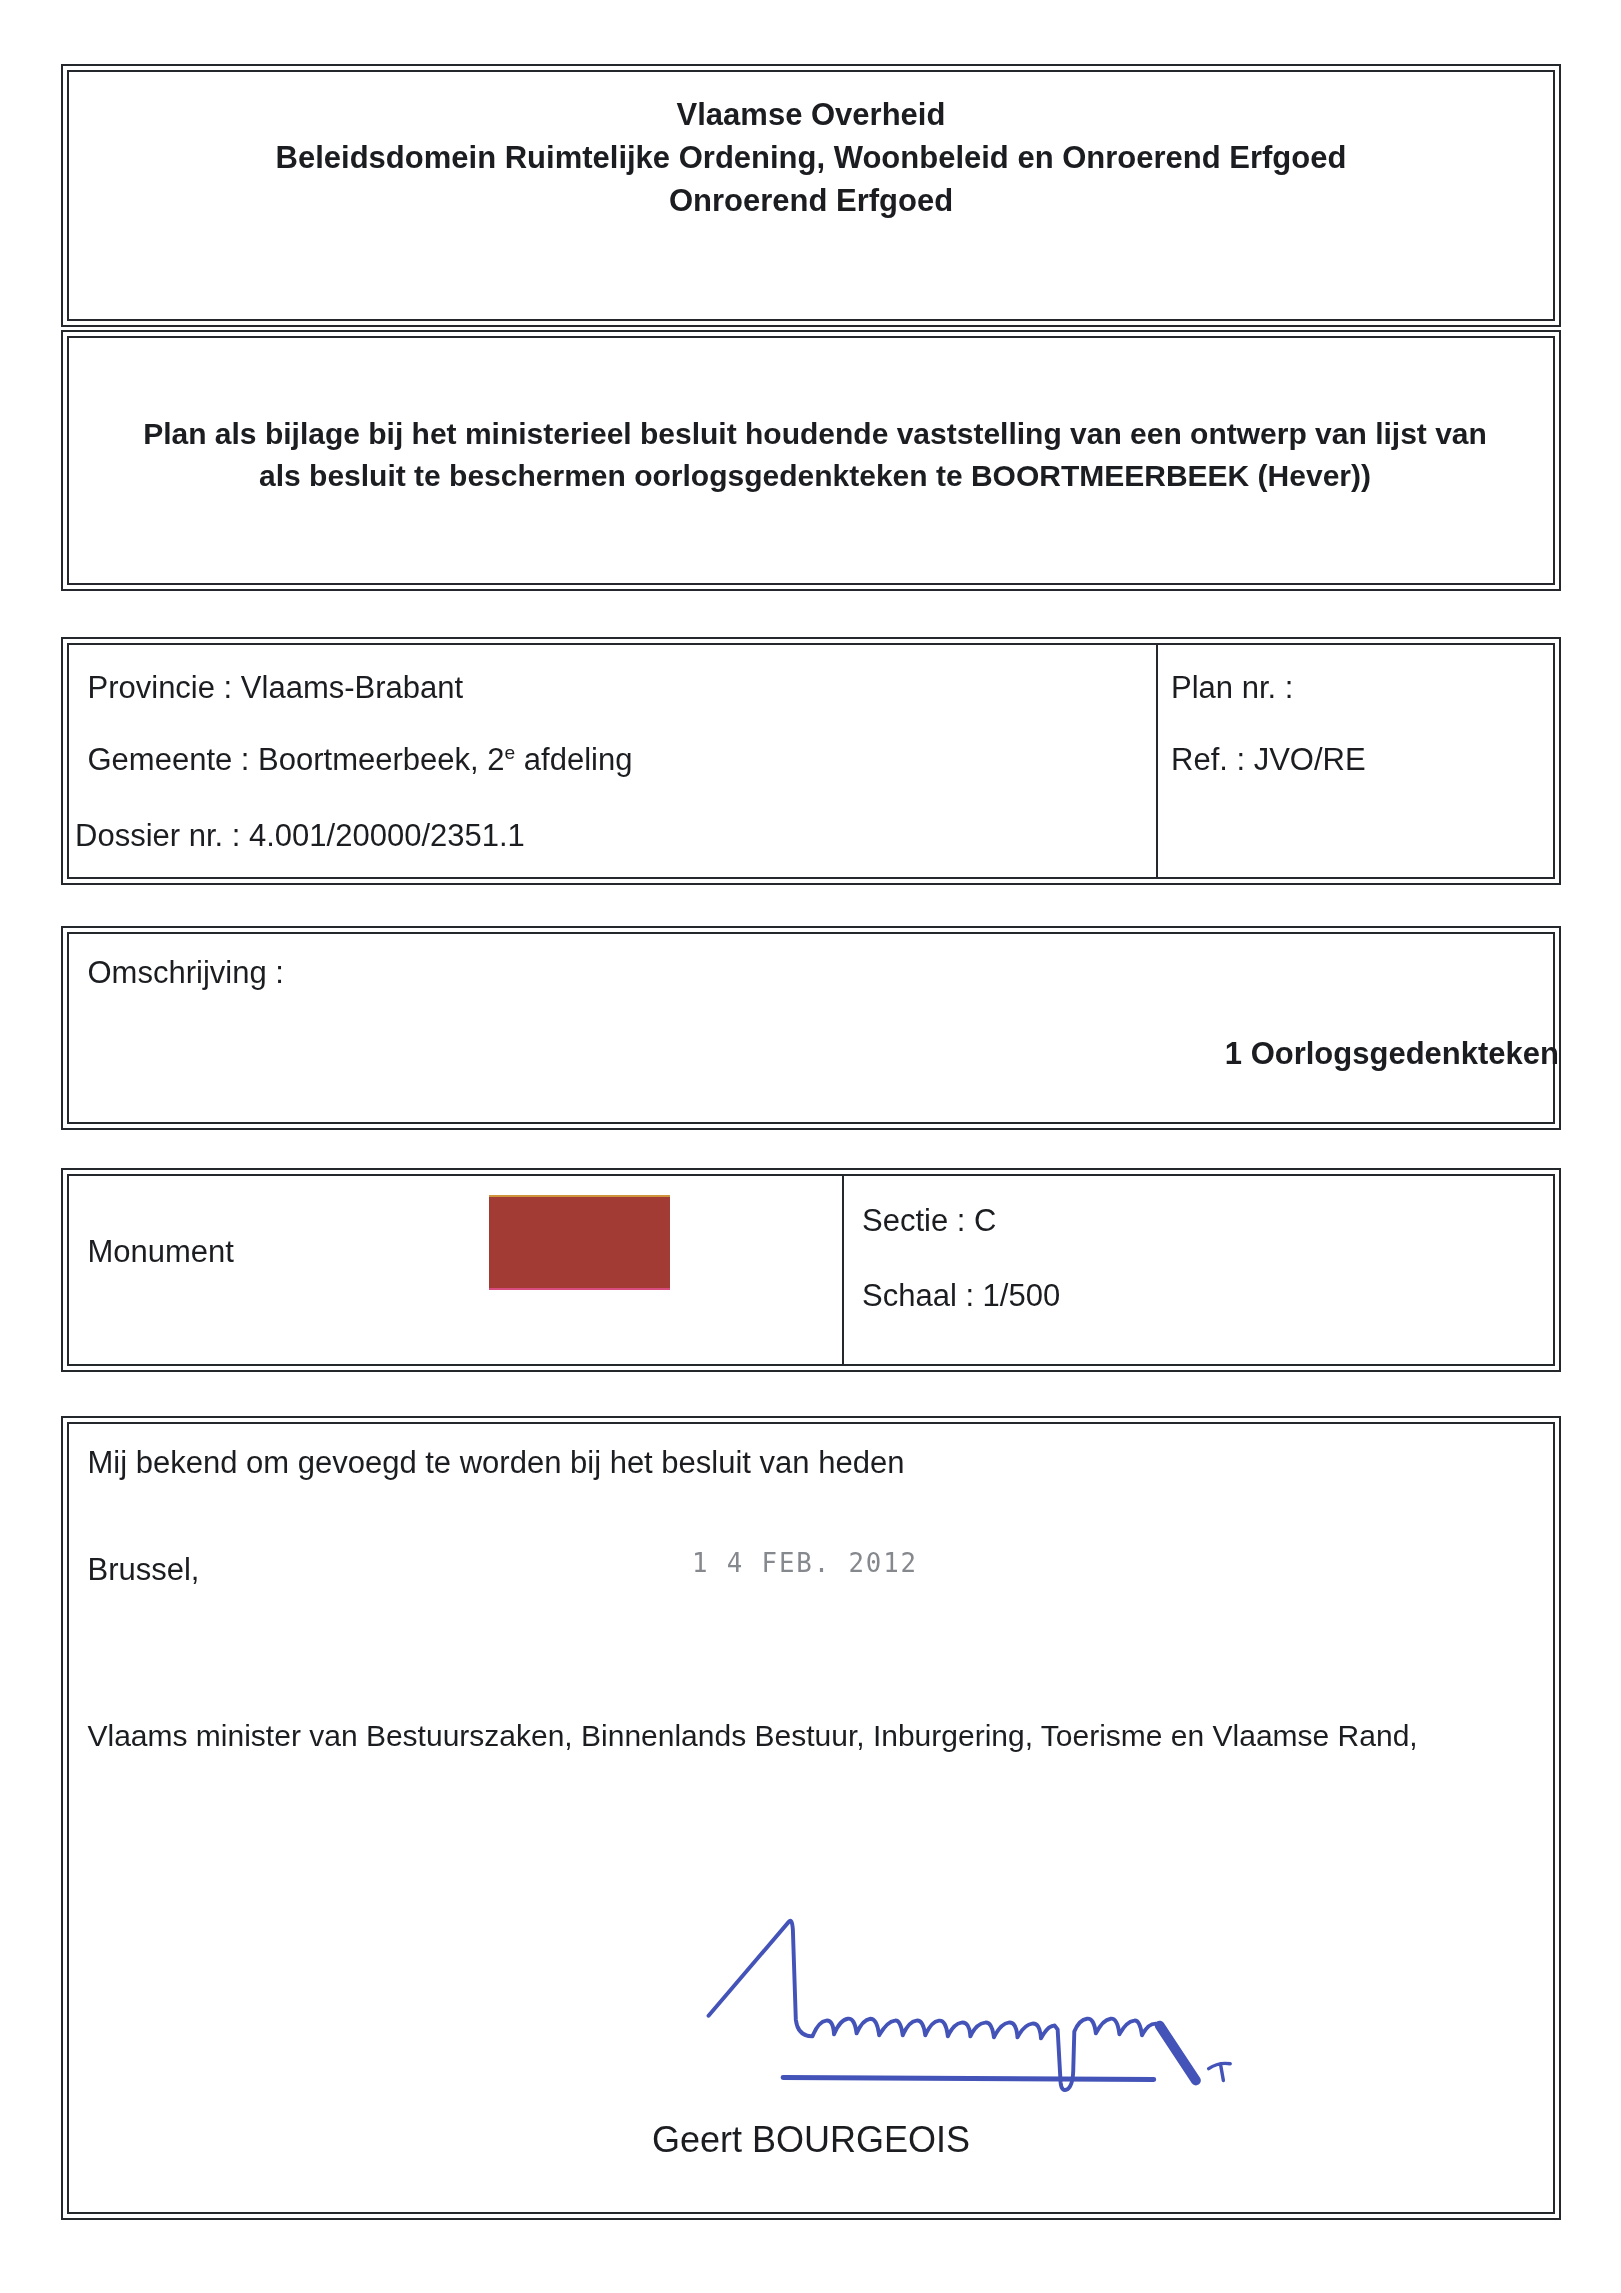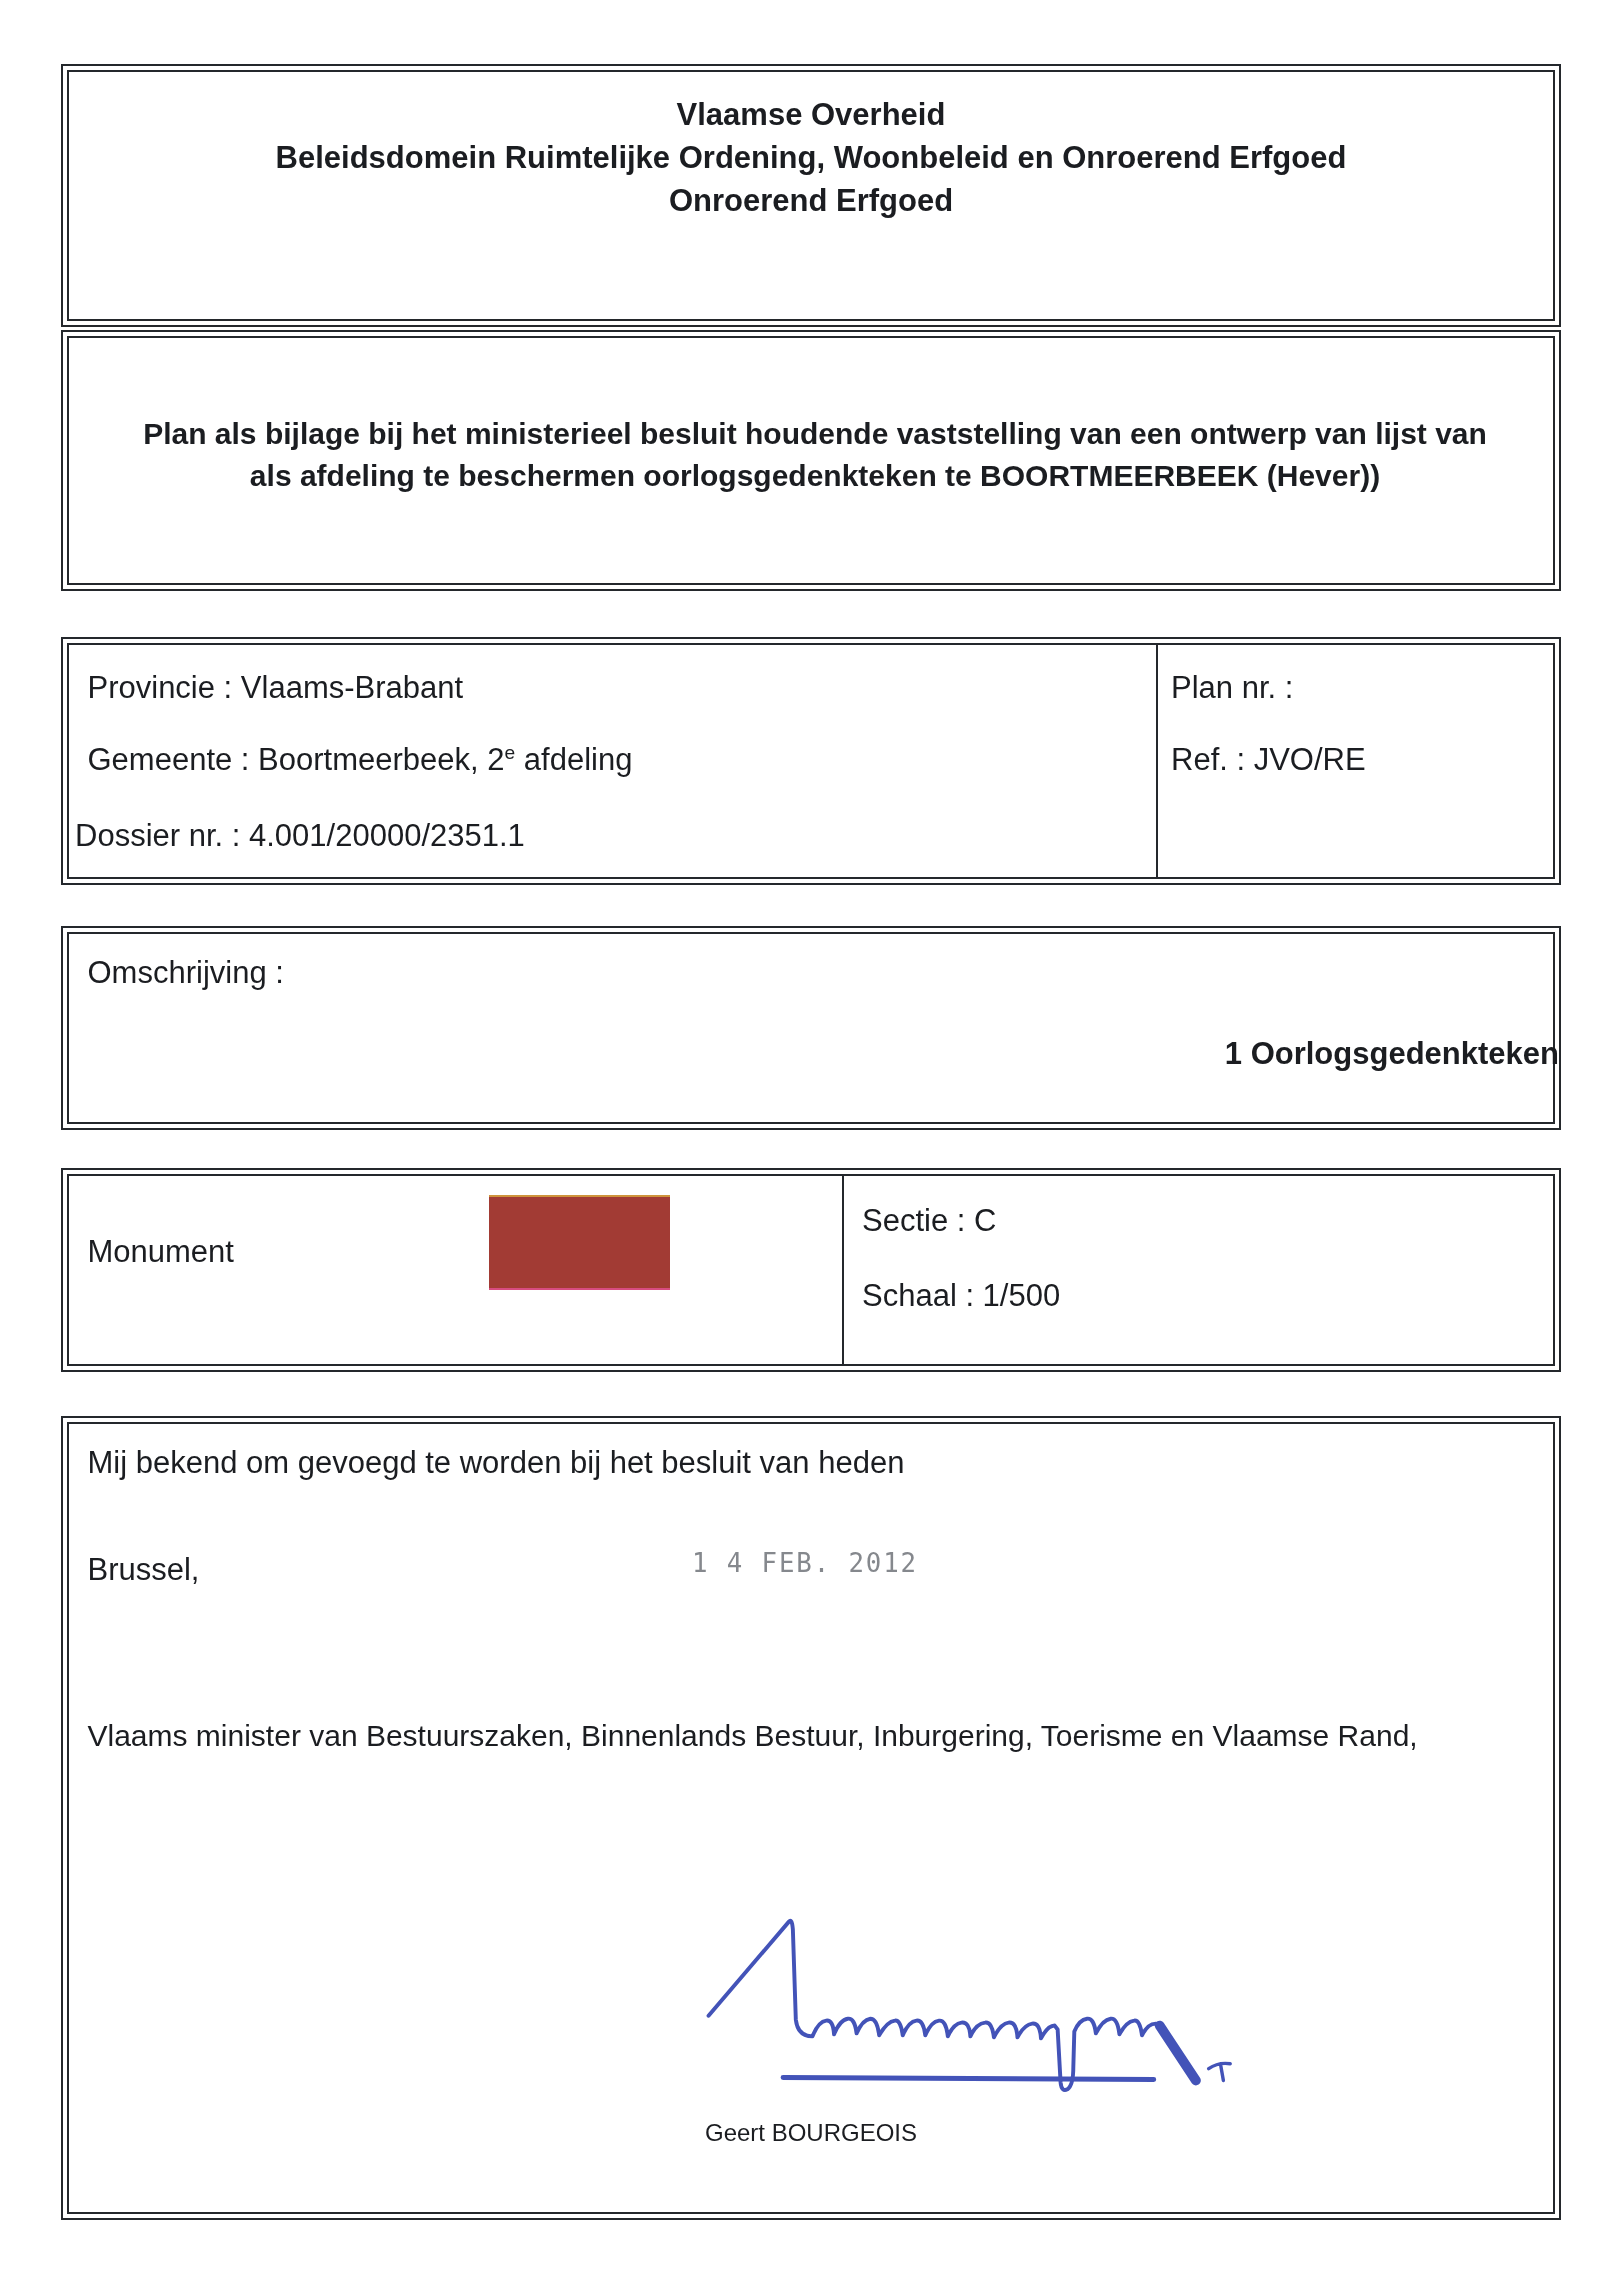--- a/index.html
+++ b/index.html
@@ -63,21 +63,21 @@
   }
   .signature{
     position:absolute;
     left:622px;top:482px;
     width:608px;height:206px;
   }
   .signer{
     position:absolute;left:0;right:0;
     top:701px;
     text-align:center;
-    font-size:24px;
+    font-size:36px;
     white-space:nowrap;
   }
   sup{font-size:0.62em;vertical-align:super;line-height:0;}
   .minister{font-size:30px;margin-top:44px;}
 </style>
 </head>
 <body>
 
 <div class="page">
 
@@ -85,21 +85,21 @@
     <div class="center-stack" style="top:26.5px;font-size:31px;line-height:43px;">
       <div class="ln">Vlaamse Overheid</div>
       <div class="ln">Beleidsdomein Ruimtelijke Ordening, Woonbeleid en Onroerend Erfgoed</div>
       <div class="ln">Onroerend Erfgoed</div>
     </div>
   </div>
 
   <div class="fbox" style="top:330px;height:261px;">
     <div class="center-stack" style="top:81px;font-size:30px;line-height:42px;padding-left:8px;">
       <div class="ln">Plan als bijlage bij het ministerieel besluit houdende vaststelling van een ontwerp van lijst van</div>
-      <div class="ln">als afdeling te beschermen oorlogsgedenkteken te BOORTMEERBEEK (Hever))</div>
+      <div class="ln">als besluit te beschermen oorlogsgedenkteken te BOORTMEERBEEK (Hever))</div>
     </div>
   </div>
 
   <div class="fbox" style="top:637px;height:248px;">
     <div class="vline" style="left:1093px;"></div>
     <div class="tline" style="left:24.5px;top:29px;">Provincie : Vlaams-Brabant</div>
     <div class="tline" style="left:24.5px;top:101px;"><span>Gemeente : Boortmeerbeek, 2</span><sup>e</sup><span> afdeling</span></div>
     <div class="tline" style="left:12px;top:177px;">Dossier nr. : 4.001/20000/2351.1</div>
     <div class="tline" style="left:1108px;top:29px;">Plan nr. :</div>
     <div class="tline" style="left:1108px;top:101px;">Ref. : JVO/RE</div>

